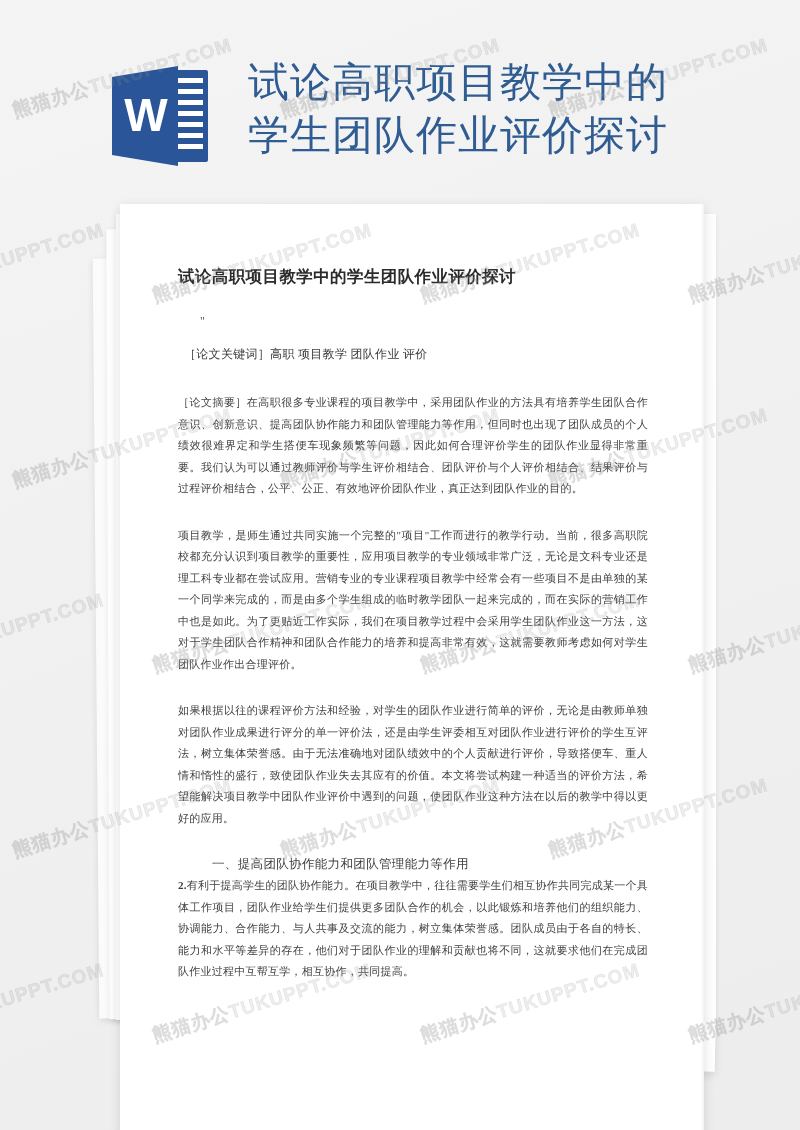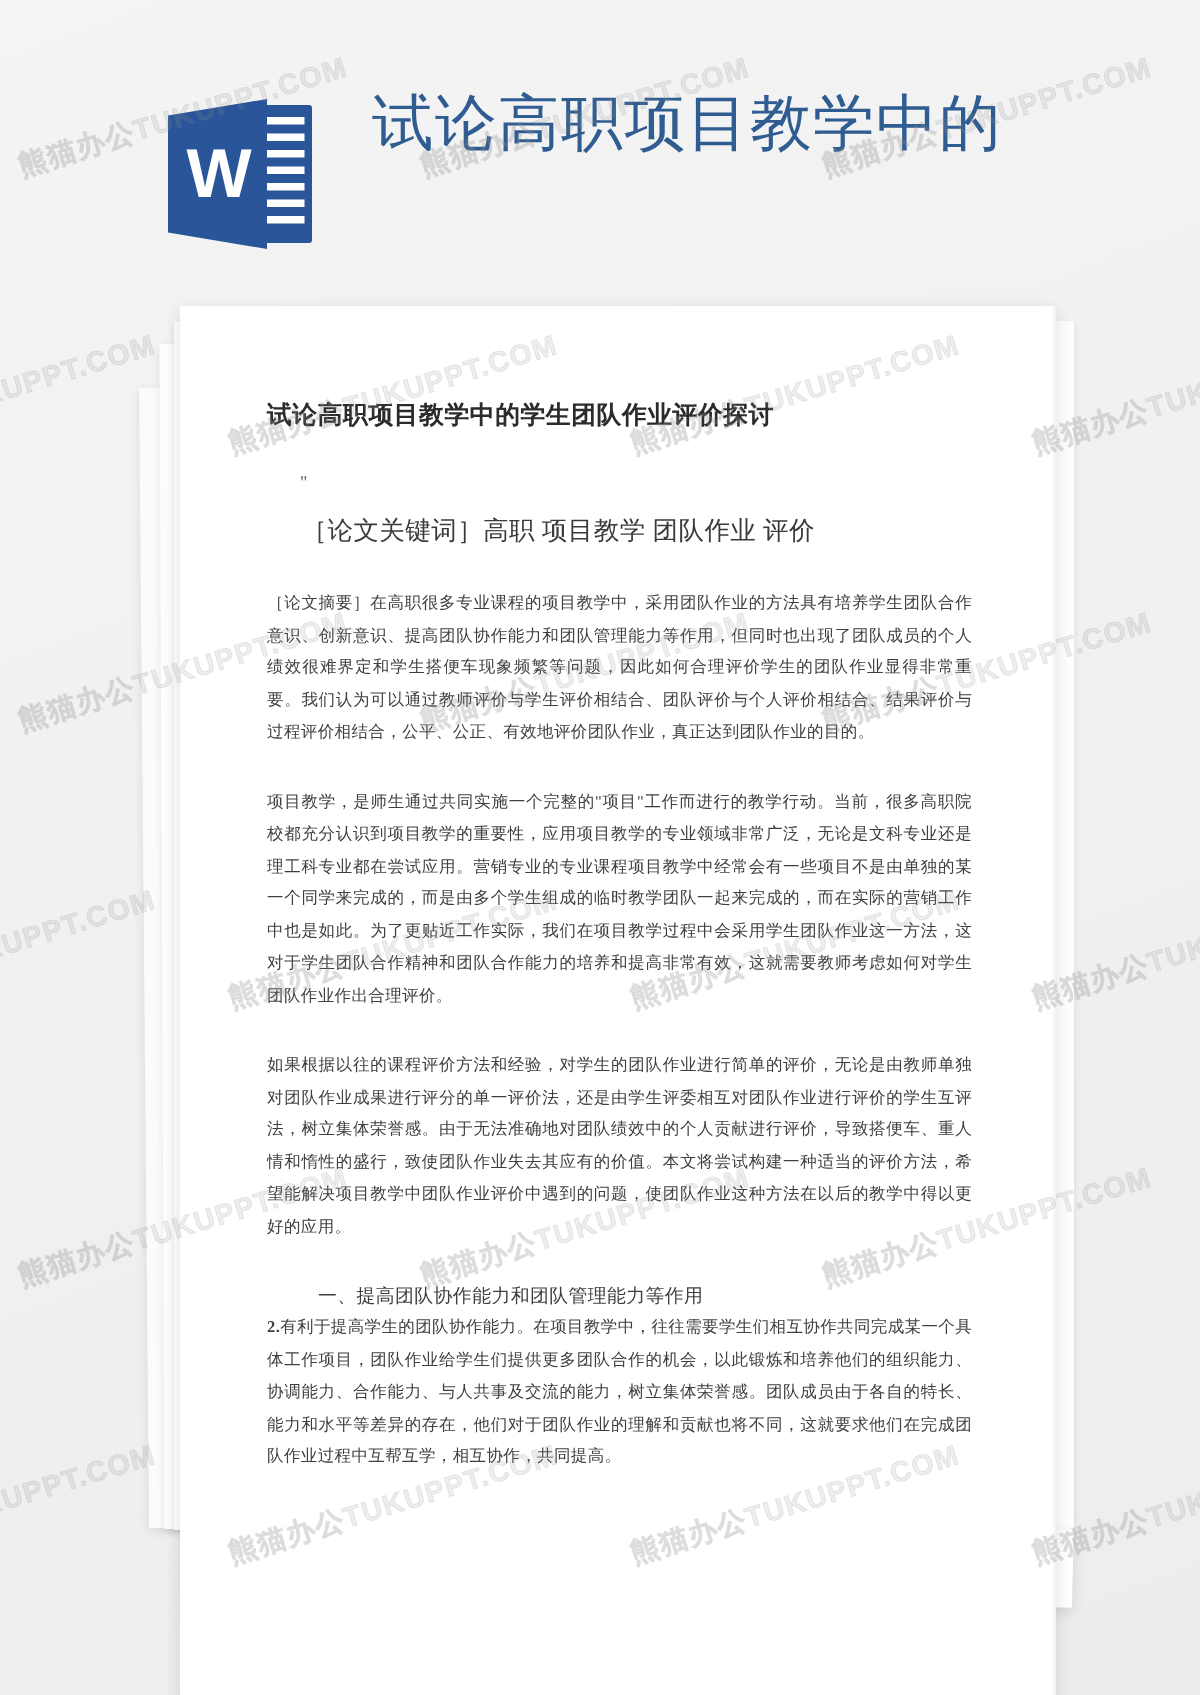--- a/index.html
+++ b/index.html
@@ -182,24 +182,24 @@
   }
   .quote-mark {
     font-family: "Liberation Serif", "DejaVu Serif", serif;
     font-size: 12px;
     color: #555;
     margin: 0 0 18px 22px;
     line-height: 10px;
     letter-spacing: 0;
   }
   .kw-line {
-    font-size: 17px;
+    font-size: 12px;
     line-height: 20px;
     color: #3a3a3a;
-    margin: 0 0 28px 23px;
+    margin: 0 0 28px 6px;
     letter-spacing: 0.3px;
   }
   .para {
     font-size: 11px;
     line-height: 21.5px;
     color: #3f3f3f;
     margin: 0 0 25px 0;
     text-align: justify;
     letter-spacing: 0.25px;
   }
@@ -268,20 +268,21 @@
         <i style="top:63px"></i>
         <i style="top:74px"></i>
       </div>
       <div class="w-panel">
         <span>W</span>
       </div>
     </div>
 
     <div id="hero-title">
       <span class="line">试论高职项目教学中的</span>
+      <span class="line">学生团队作业评价探讨</span>
     </div>
 
   </div>
 
   <div class="wm-layer" id="wm-layer">
       <span class="wm" style="left: 128px; top: 185px;">熊猫办公TUKUPPT.COM</span>
       <span class="wm" style="left: 396px; top: 185px;">熊猫办公TUKUPPT.COM</span>
       <span class="wm" style="left: 664px; top: 185px;">熊猫办公TUKUPPT.COM</span>
       <span class="wm" style="left: 0px; top: 370px;">熊猫办公TUKUPPT.COM</span>
       <span class="wm" style="left: 268px; top: 370px;">熊猫办公TUKUPPT.COM</span>

